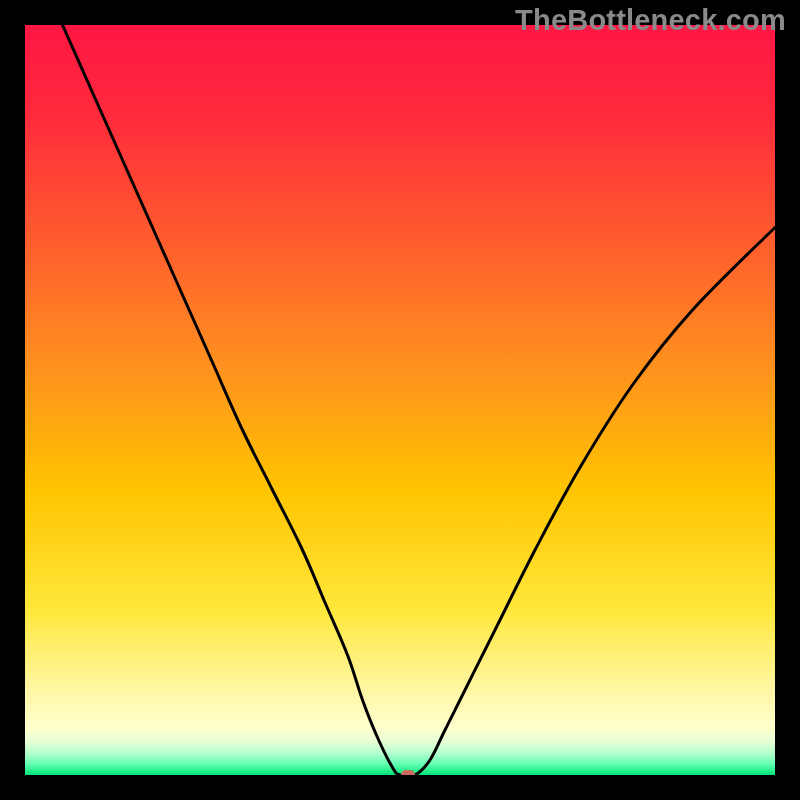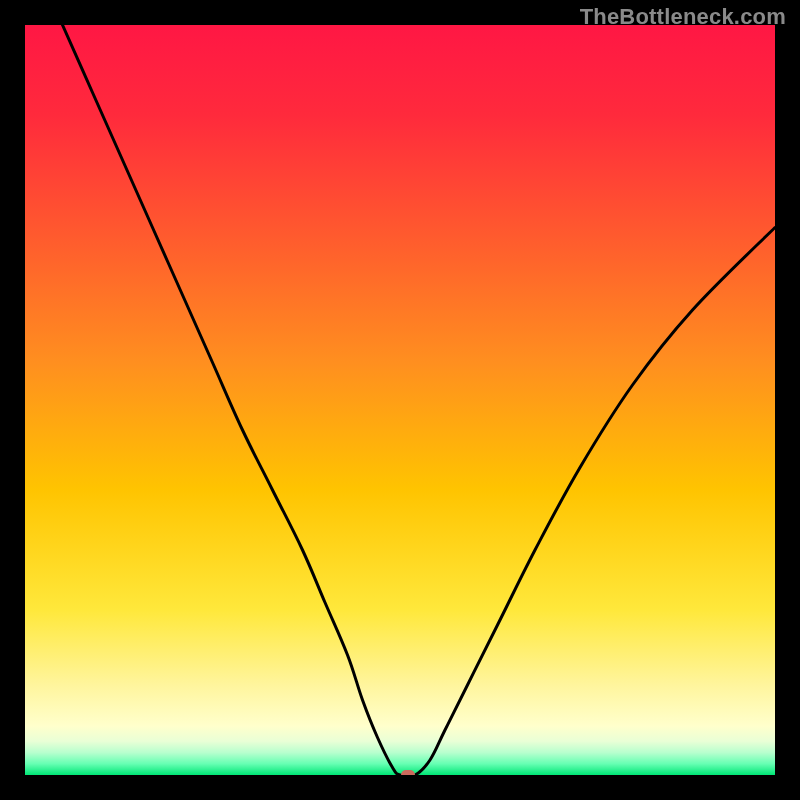--- a/index.html
+++ b/index.html
@@ -14,21 +14,21 @@
     position: relative;
     width: 800px;
     height: 800px;
     background: #000;
   }
   .watermark {
     position: absolute;
     top: 4px;
     right: 14px;
     color: #8a8a8a;
-    font-size: 22px;
+    font-size: 29px;
     font-weight: 600;
     letter-spacing: 0.2px;
     z-index: 10;
   }
   .plot {
     position: absolute;
     left: 25px;
     top: 25px;
     width: 750px;
     height: 750px;

